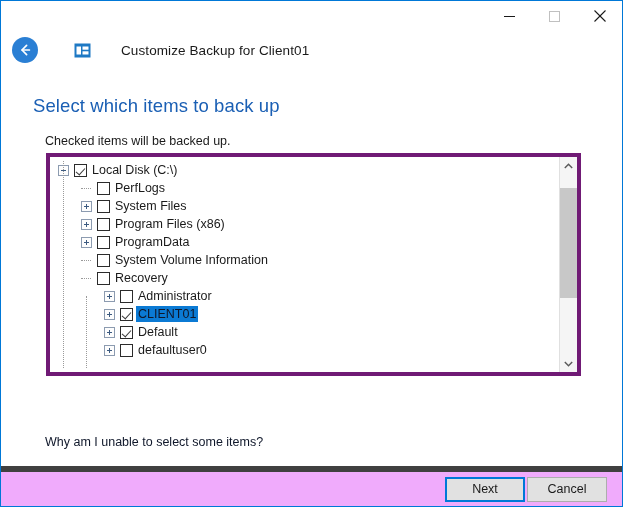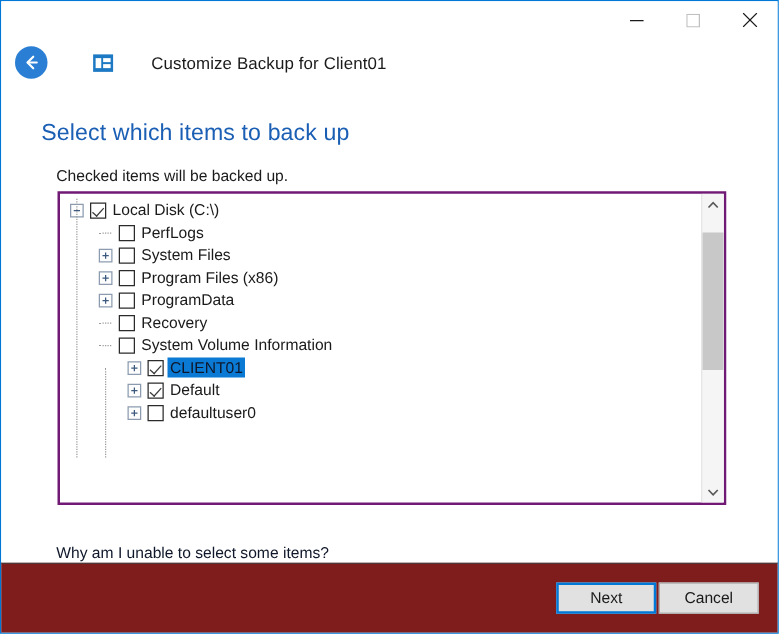--- a/index.html
+++ b/index.html
@@ -115,23 +115,23 @@
     white-space: nowrap;
     text-align: right;
   }
 
   
   .tree-panel {
     position: absolute;
     left: 45px;
     top: 84px;
     width: 535px;
-    height: 251px;
-    box-sizing: border-box;
-    border: 2px solid #701a75;
+    height: 223px;
+    box-sizing: border-box;
+    border: 4px solid #701a75;
     background: #ffffff;
     display: flex;
     overflow: hidden;
   }
   .tree-body {
     position: relative;
     flex: 1 1 auto;
     overflow: hidden;
     padding-top: 4px;
   }
@@ -278,23 +278,23 @@
     font-size: 12.5px;
     color: #0f172a;
     text-decoration: none;
     white-space: nowrap;
     cursor: default;
   }
 
   
   .footer {
     flex: 0 0 auto;
-    height: 56px;
-    background: #7f1d1d;
-    border-top: 1px solid #404040;
+    height: 40px;
+    background: #f0abfc;
+    border-top: 6px solid #404040;
     display: flex;
     align-items: center;
     justify-content: flex-end;
     padding-right: 15px;
     box-sizing: border-box;
   }
   .btn {
     width: 80px;
     height: 25px;
     font-family: "Liberation Sans", sans-serif;
@@ -395,27 +395,33 @@
           <div class="tree-row">
             <span class="indent ind-1"></span>
             <span class="expander plus"></span>
             <span class="checkbox"></span>
             <span class="node-label">ProgramData</span>
           </div>
           <div class="tree-row">
             <span class="indent ind-1"></span>
             <span class="expander-spacer"></span>
             <span class="checkbox"></span>
+            <span class="node-label">System Volume Information</span>
+          </div>
+          <div class="tree-row">
+            <span class="indent ind-1"></span>
+            <span class="expander-spacer"></span>
+            <span class="checkbox"></span>
             <span class="node-label">Recovery</span>
           </div>
           <div class="tree-row">
-            <span class="indent ind-1"></span>
-            <span class="expander-spacer"></span>
-            <span class="checkbox"></span>
-            <span class="node-label">System Volume Information</span>
+            <span class="indent ind-2"></span>
+            <span class="expander plus"></span>
+            <span class="checkbox"></span>
+            <span class="node-label">Administrator</span>
           </div>
           <div class="tree-row">
             <span class="indent ind-2"></span>
             <span class="expander plus"></span>
             <span class="checkbox checked"></span>
             <span class="node-label selected">CLIENT01</span>
           </div>
           <div class="tree-row">
             <span class="indent ind-2"></span>
             <span class="expander plus"></span>

